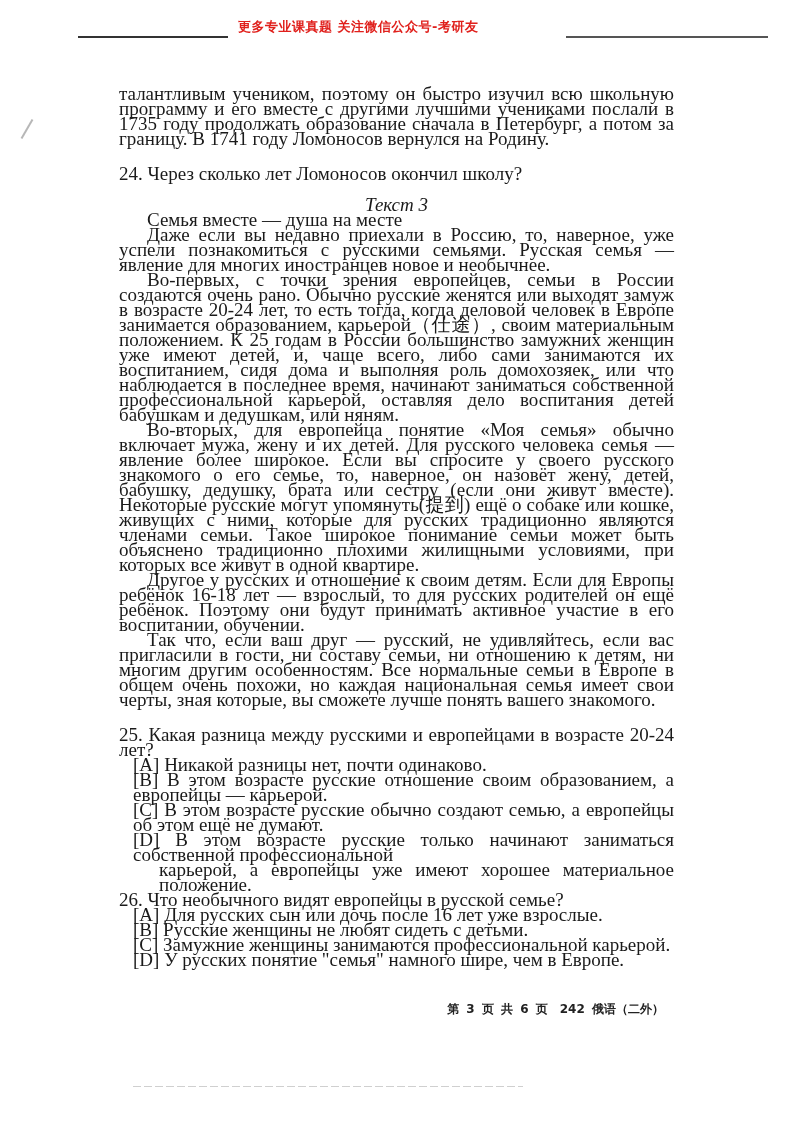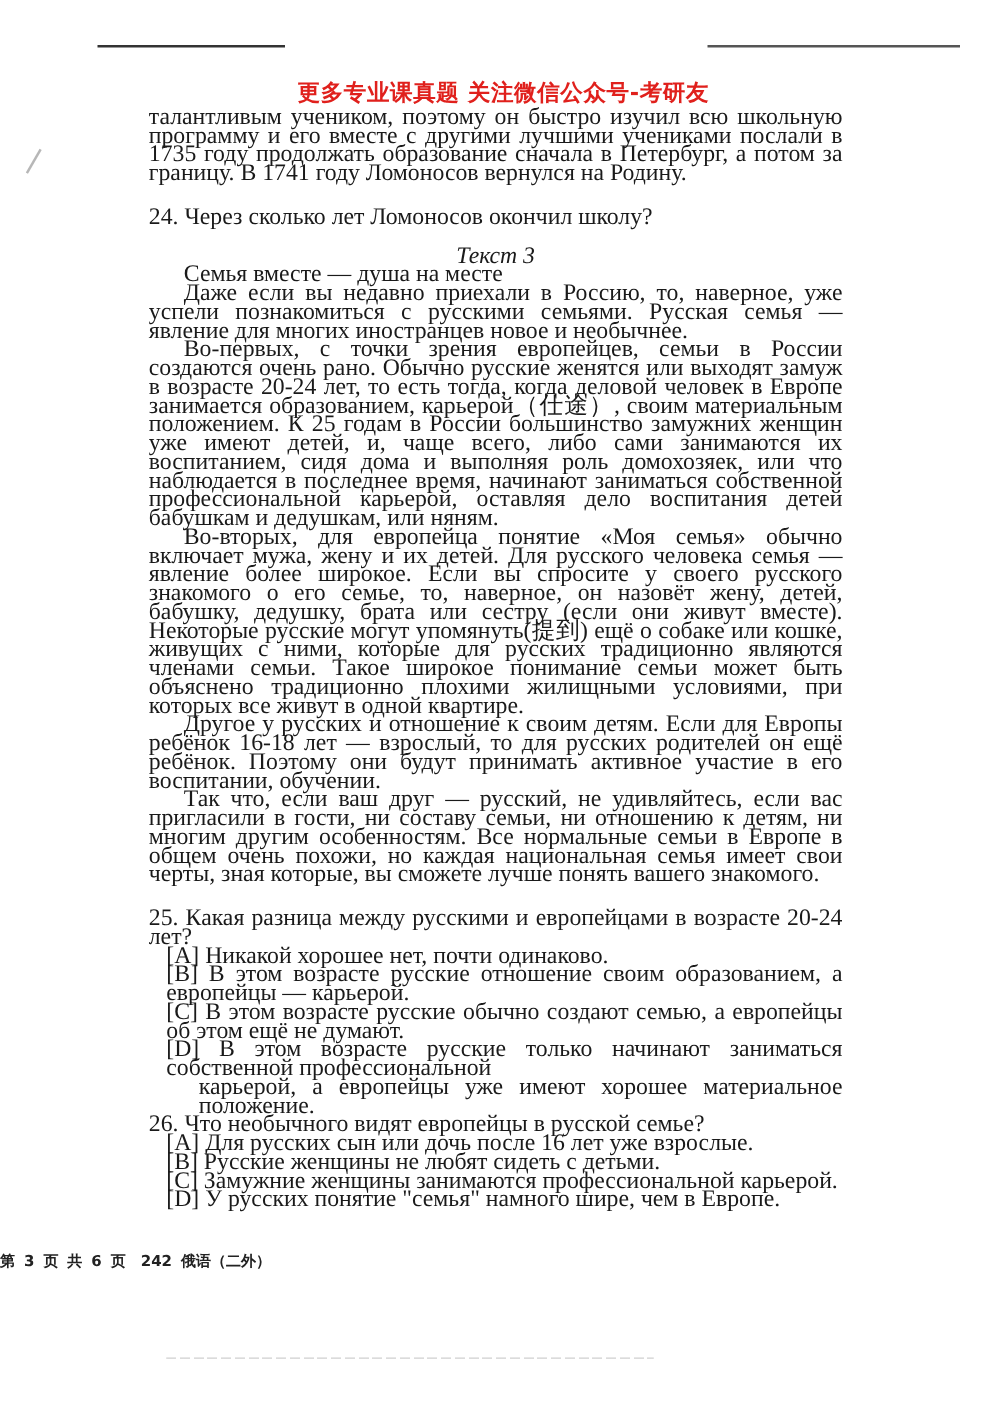--- a/index.html
+++ b/index.html
@@ -3,35 +3,35 @@
 <meta charset="utf-8">
 <style>
   html, body { margin: 0; padding: 0; background: #ffffff; }
   body { width: 792px; height: 1122px; position: relative; overflow: hidden;
          font-family: "Liberation Serif", serif; color: #1a1a1a; }
   .banner { position: absolute; top: 14px; left: 0; width: 792px; height: 30px; }
   .banner .line { position: absolute; top: 22px; height: 2px; background: #333; }
   .banner .line.left { left: 78px; width: 150px; }
   .banner .line.right { left: 566px; width: 202px; background: #555; }
   .banner .title { position: absolute; left: 238px; top: 4px; font-family: "DejaVu Sans", sans-serif;
-         font-weight: bold; font-size: 18px; color: #e0201c; letter-spacing: 0.5px; white-space: nowrap; margin-top: 44px; }
+         font-weight: bold; font-size: 13px; color: #e0201c; letter-spacing: 0.5px; white-space: nowrap; }
   .mark { position: absolute; left: 26px; top: 118px; width: 2px; height: 22px; background: #999;
           transform: rotate(30deg); opacity: 0.7; }
   .content { position: absolute; left: 119px; top: 86px; width: 555px; font-size: 19px; line-height: 15px; }
   p { margin: 0; text-align: justify; }
   .indent { text-indent: 28px; }
   .q { margin-top: 0; }
   .gap { height: 20px; }
   .opts { padding-left: 14px; white-space: pre; }
   .opts span { margin-right: 22px; }
   .center { text-align: center; font-style: italic; }
   .subtitle { padding-left: 28px; }
   .optline { padding-left: 14px; }
   .optcont { padding-left: 40px; }
-  .footer { position: absolute; left: 0; width: 664px; top: 1001px; text-align: left;
+  .footer { position: absolute; left: 0; width: 664px; top: 1001px; text-align: right;
             font-family: "DejaVu Sans", sans-serif; font-size: 12px; font-weight: bold; color: #222; word-spacing: 3px; }
   .scanline { position: absolute; left: 133px; top: 1086px; width: 390px; height: 1px;
               background: repeating-linear-gradient(90deg, #bbb 0 8px, transparent 8px 11px); opacity: 0.7; }
 </style>
 </head>
 <body>
 
 <div class="banner">
   <div class="line left"></div>
   <div class="title">更多专业课真题 关注微信公众号-考研友</div>
@@ -53,21 +53,21 @@
   <p class="subtitle">Семья вместе — душа на месте</p>
   <p class="indent">Даже если вы недавно приехали в Россию, то, наверное, уже успели познакомиться с русскими семьями. Русская семья — явление для многих иностранцев новое и необычнее.</p>
   <p class="indent">Во-первых, с точки зрения европейцев, семьи в России создаются очень рано. Обычно русские женятся или выходят замуж в возрасте 20-24 лет, то есть тогда, когда деловой человек в Европе занимается образованием, карьерой（仕途）, своим материальным положением. К 25 годам в России большинство замужних женщин уже имеют детей, и, чаще всего, либо сами занимаются их воспитанием, сидя дома и выполняя роль домохозяек, или что наблюдается в последнее время, начинают заниматься собственной профессиональной карьерой, оставляя дело воспитания детей бабушкам и дедушкам, или няням.</p>
   <p class="indent">Во-вторых, для европейца понятие «Моя семья» обычно включает мужа, жену и их детей. Для русского человека семья — явление более широкое. Если вы спросите у своего русского знакомого о его семье, то, наверное, он назовёт жену, детей, бабушку, дедушку, брата или сестру (если они живут вместе). Некоторые русские могут упомянуть(提到) ещё о собаке или кошке, живущих с ними, которые для русских традиционно являются членами семьи. Такое широкое понимание семьи может быть объяснено традиционно плохими жилищными условиями, при которых все живут в одной квартире.</p>
   <p class="indent">Другое у русских и отношение к своим детям. Если для Европы ребёнок 16-18 лет — взрослый, то для русских родителей он ещё ребёнок. Поэтому они будут принимать активное участие в его воспитании, обучении.</p>
   <p class="indent">Так что, если ваш друг — русский, не удивляйтесь, если вас пригласили в гости, ни составу семьи, ни отношению к детям, ни многим другим особенностям. Все нормальные семьи в Европе в общем очень похожи, но каждая национальная семья имеет свои черты, зная которые, вы сможете лучше понять вашего знакомого.</p>
 
   <div class="gap"></div>
   <div>
     <p class="q">25. Какая разница между русскими и европейцами в возрасте 20-24 лет?</p>
-    <p class="optline">[A] Никакой хорошее нет, почти одинаково.</p>
+    <p class="optline">[A] Никакой разницы нет, почти одинаково.</p>
     <p class="optline">[B] В этом возрасте русские отношение своим образованием, а европейцы — карьерой.</p>
     <p class="optline">[C] В этом возрасте русские обычно создают семью, а европейцы об этом ещё не думают.</p>
     <p class="optline">[D] В этом возрасте русские только начинают заниматься собственной профессиональной</p>
     <p class="optcont">карьерой, а европейцы уже имеют хорошее материальное положение.</p>
   </div>
 
   <div>
     <p class="q">26. Что необычного видят европейцы в русской семье?</p>
     <p class="optline">[A] Для русских сын или дочь после 16 лет уже взрослые.</p>
     <p class="optline">[B] Русские женщины не любят сидеть с детьми.</p>

